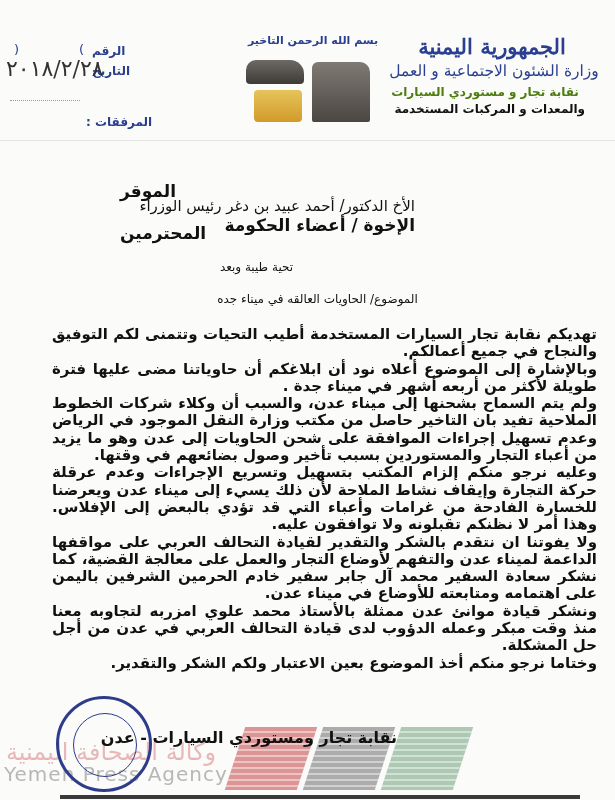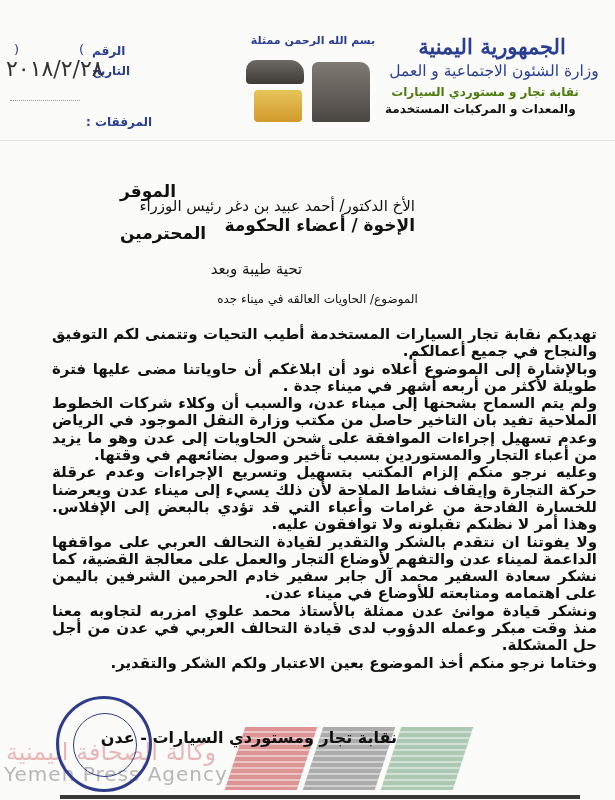--- a/index.html
+++ b/index.html
@@ -6,21 +6,21 @@
   body { width:615px; height:800px; background:#f7f7f5; position:relative; overflow:hidden;
          font-family:"DejaVu Sans", sans-serif; color:#111; }
   .page { position:absolute; left:0; top:0; width:615px; height:800px; background:#fbfbfa; }
   .rtl { direction:rtl; unicode-bidi:embed; }
   .abs { position:absolute; }
 
   
   .hdr-title { right:18px; top:34px; width:210px; text-align:center; font-size:21px; font-weight:bold; color:#2a3f8f; font-family:"DejaVu Serif", serif; }
   .hdr-ministry { right:6px; top:62px; width:230px; text-align:center; font-size:15.5px; color:#2a3f8f; font-family:"DejaVu Serif", serif; white-space:nowrap; overflow:hidden; }
   .hdr-union1 { right:30px; top:85px; width:200px; text-align:center; font-size:12px; font-weight:bold; color:#4d7c0f; }
-  .hdr-union2 { right:30px; top:102px; width:200px; text-align:left; font-size:12px; font-weight:bold; color:#111; }
+  .hdr-union2 { right:30px; top:102px; width:200px; text-align:right; font-size:12px; font-weight:bold; color:#111; }
   .basmala { left:228px; top:34px; width:170px; text-align:center; font-size:11px; font-weight:bold; color:#2a3f8f; }
 
   .vehicles { left:240px; top:58px; width:140px; height:70px; }
   .car { left:6px; top:2px; width:58px; height:24px; background:linear-gradient(#6d6a65,#3e3b37); border-radius:10px 14px 4px 4px; }
   .truck { left:72px; top:4px; width:58px; height:60px; background:linear-gradient(#807a74,#4a4641); border-radius:6px 10px 2px 2px; }
   .dozer { left:14px; top:32px; width:48px; height:32px; background:linear-gradient(#e6c45a,#d29a2a); border-radius:4px; }
 
   .ref-label { left:92px; top:44px; font-size:12px; font-weight:bold; color:#2a3f8f; }
   .ref-paren { left:14px; top:42px; width:70px; font-size:13px; color:#2a3f8f; display:flex; justify-content:space-between; direction:ltr; }
   .date-label { left:92px; top:64px; font-size:12px; font-weight:bold; color:#2a3f8f; }
@@ -29,21 +29,21 @@
   .att-line { left:10px; top:100px; width:70px; border-bottom:1px dotted #999; }
 
   .rule { left:0; top:140px; width:615px; height:1px; background:#e3e3e3; }
 
   
   .addr1 { right:200px; top:197px; font-size:15px; font-weight:normal; }
   .addr1-honor { left:120px; top:181px; font-size:17px; font-weight:bold; }
   .addr2 { right:200px; top:215px; font-size:17px; font-weight:bold; }
   .addr2-honor { left:120px; top:223px; font-size:17px; font-weight:bold; }
 
-  .greeting { left:0; width:493px; top:260px; text-align:center; font-size:15px; padding-left:20px; box-sizing:border-box; }
+  .greeting { left:0; width:493px; top:260px; text-align:center; font-size:12px; padding-left:20px; box-sizing:border-box; }
   .subject { left:0; width:615px; top:292px; text-align:center; font-size:12px; padding-left:20px; box-sizing:border-box; }
 
   .body { right:18px; top:326px; width:545px; font-size:15px; line-height:17.3px; font-weight:bold; text-align:justify; }
   .body p { margin:0; }
 
   
   .stamp { left:56px; top:696px; width:96px; height:96px; border:3px solid #2e3c8a; border-radius:50%; box-sizing:border-box; }
   .stamp-inner { position:absolute; left:14px; top:14px; width:62px; height:62px; border:1.5px solid #2e3c8a; border-radius:50%; }
   .signature { right:218px; top:728px; font-size:16px; font-weight:bold; }
 
@@ -60,21 +60,21 @@
 </style>
 </head>
 <body>
 
 <div class="page">
 
   <div class="abs rtl hdr-title">الجمهورية اليمنية</div>
   <div class="abs rtl hdr-ministry">وزارة الشئون الاجتماعية و العمل</div>
   <div class="abs rtl hdr-union1">نقابة تجار و مستوردي السيارات</div>
   <div class="abs rtl hdr-union2">والمعدات و المركبات المستخدمة</div>
-  <div class="abs rtl basmala">بسم الله الرحمن ممثلة</div>
+  <div class="abs rtl basmala">بسم الله الرحمن التاخير</div>
 
   <div class="abs vehicles">
     <div class="abs car"></div>
     <div class="abs truck"></div>
     <div class="abs dozer"></div>
   </div>
 
   <div class="abs rtl ref-label">الرقم</div>
   <div class="abs ref-paren">
     <span>)</span>

